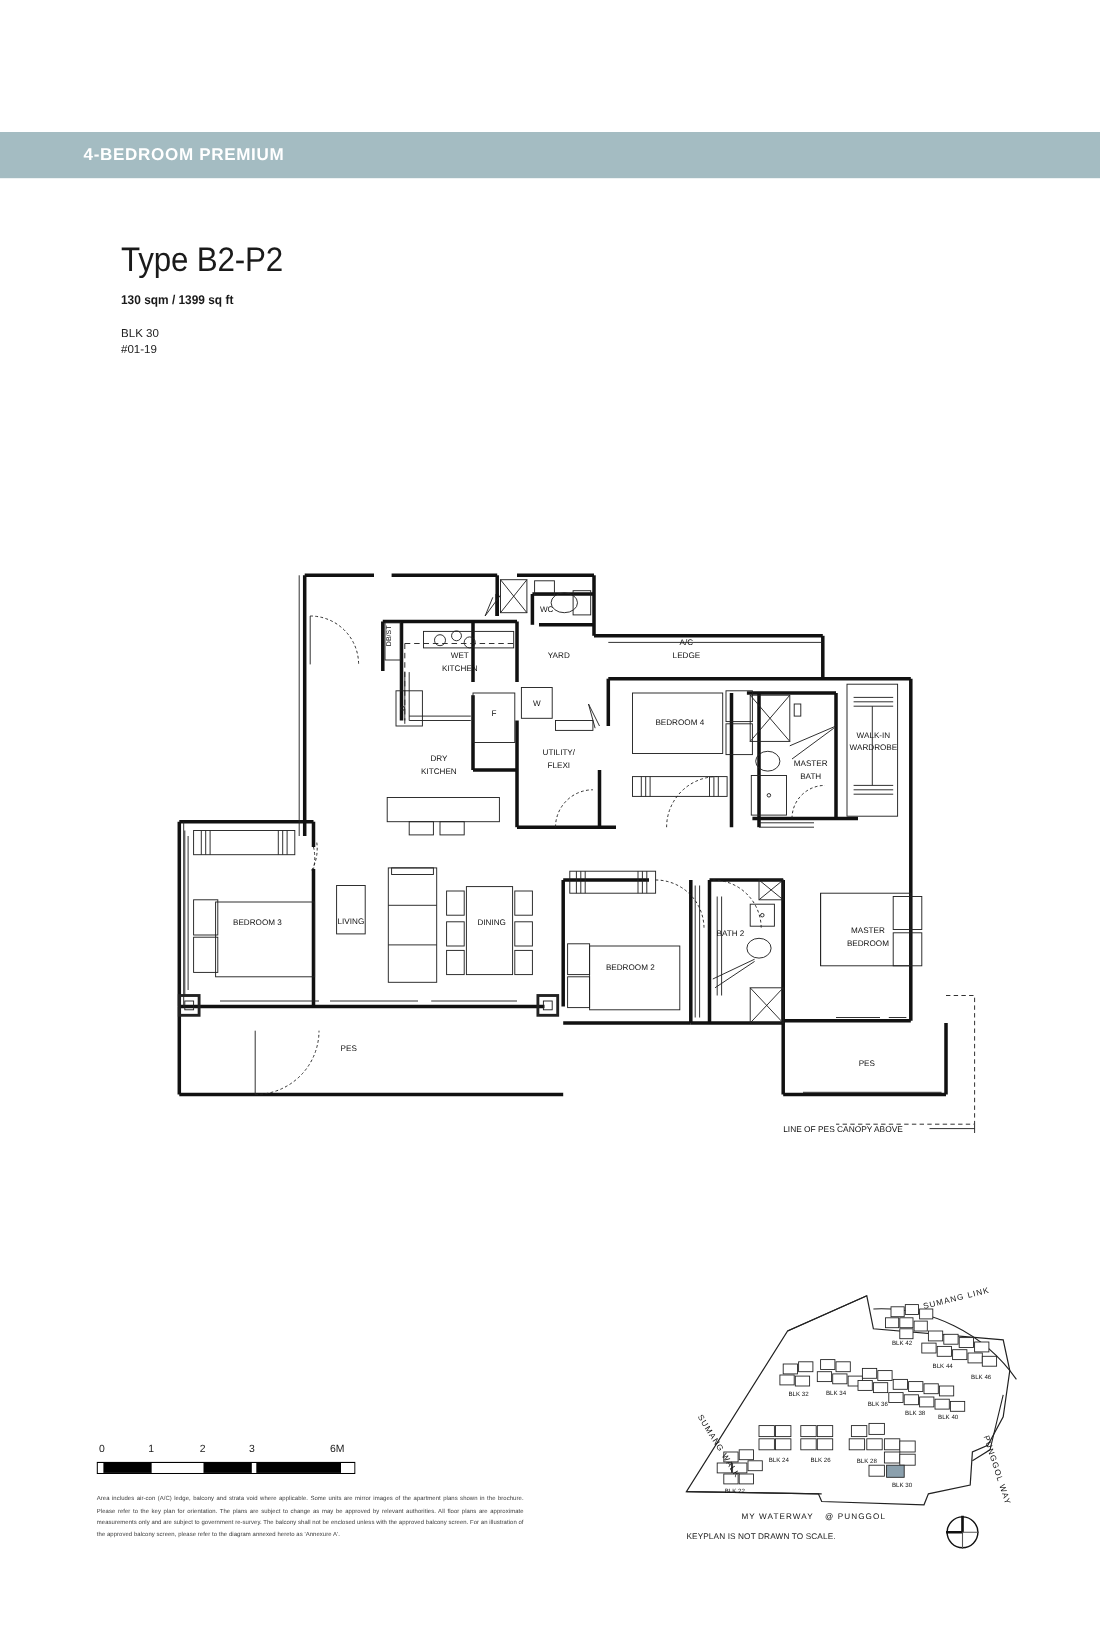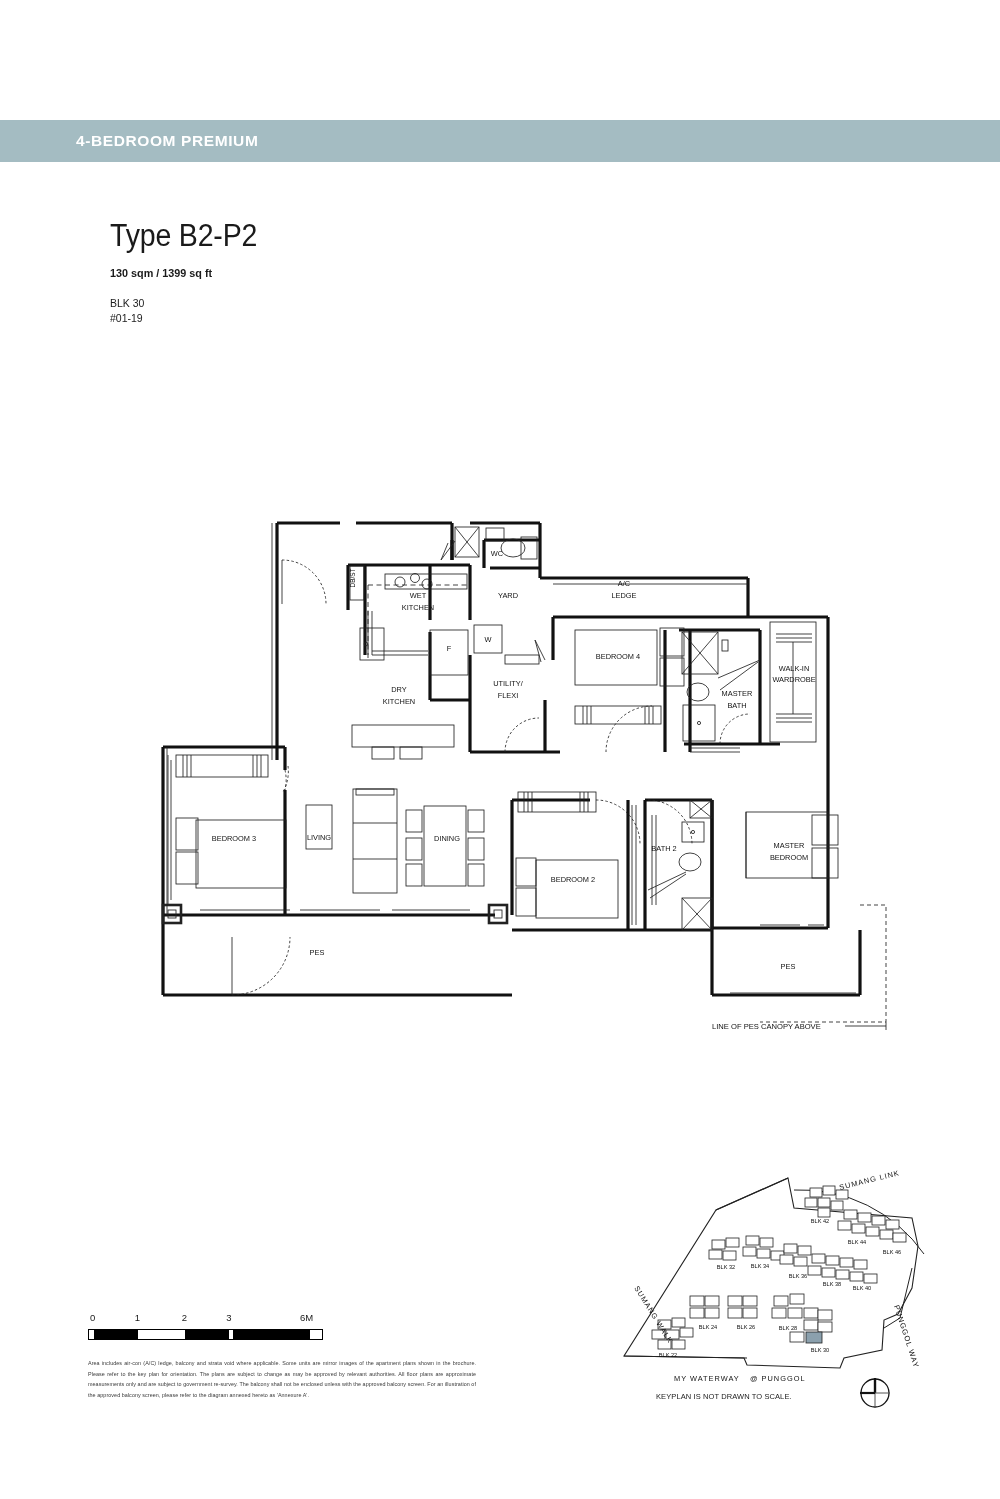--- a/index.html
+++ b/index.html
@@ -57,21 +57,20 @@
     position:absolute; left:88px; top:1358px; width:388px;
     font-size:5.4px; line-height:1.95; color:#3a3a3a; text-align:justify;
     letter-spacing:0.06px;
   }
 
   
   .keyplan { position:absolute; left:612px; top:1168px; width:330px; height:250px; }
   .keyplan-note {
     position:absolute; left:624px; top:1392px; font-size:7.5px; color:#1a1a1a;
     letter-spacing:0.1px;
-    margin-left:32px;
   }
   .compass { position:absolute; left:858px; top:1376px; width:34px; height:34px; }
 </style>
 </head>
 <body>
 
 <div class="banner">
   <div class="banner-title">4-BEDROOM PREMIUM</div>
 </div>
 

